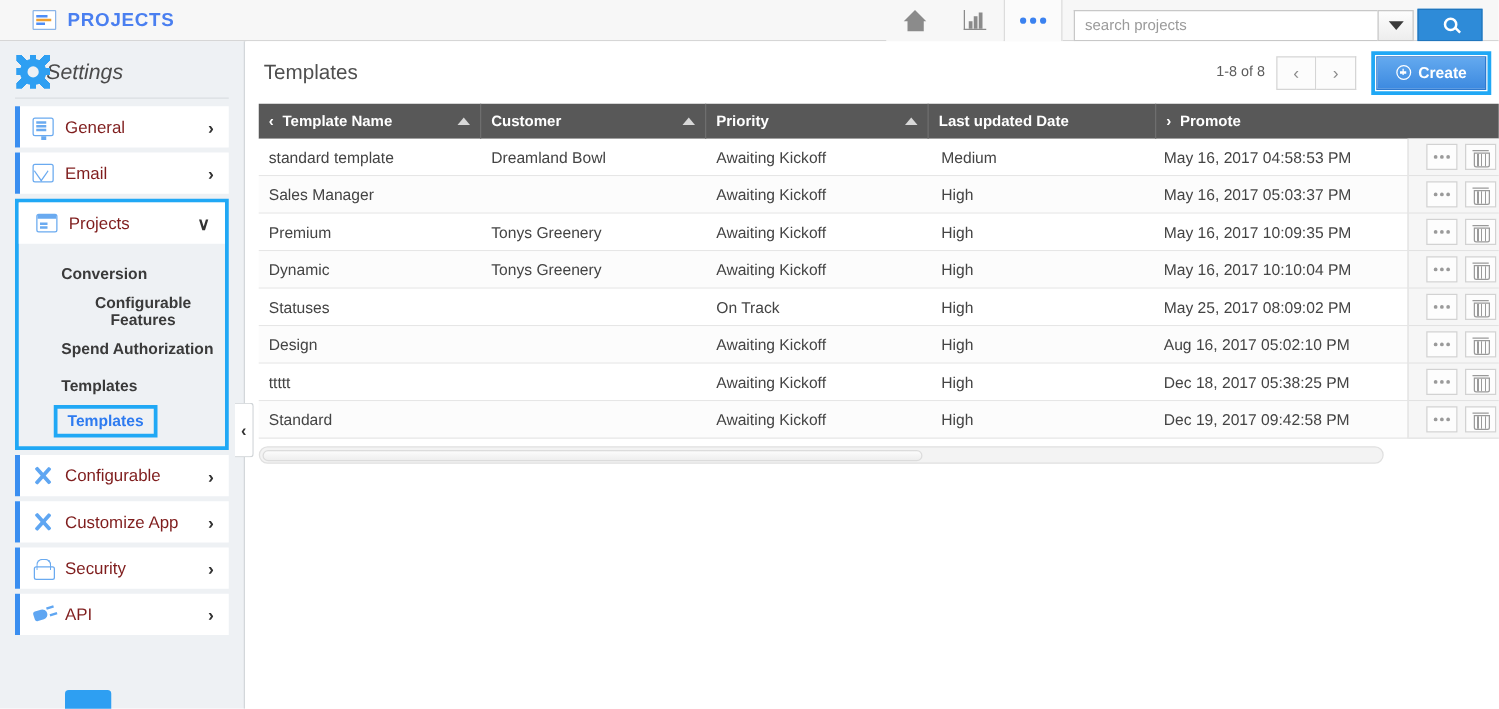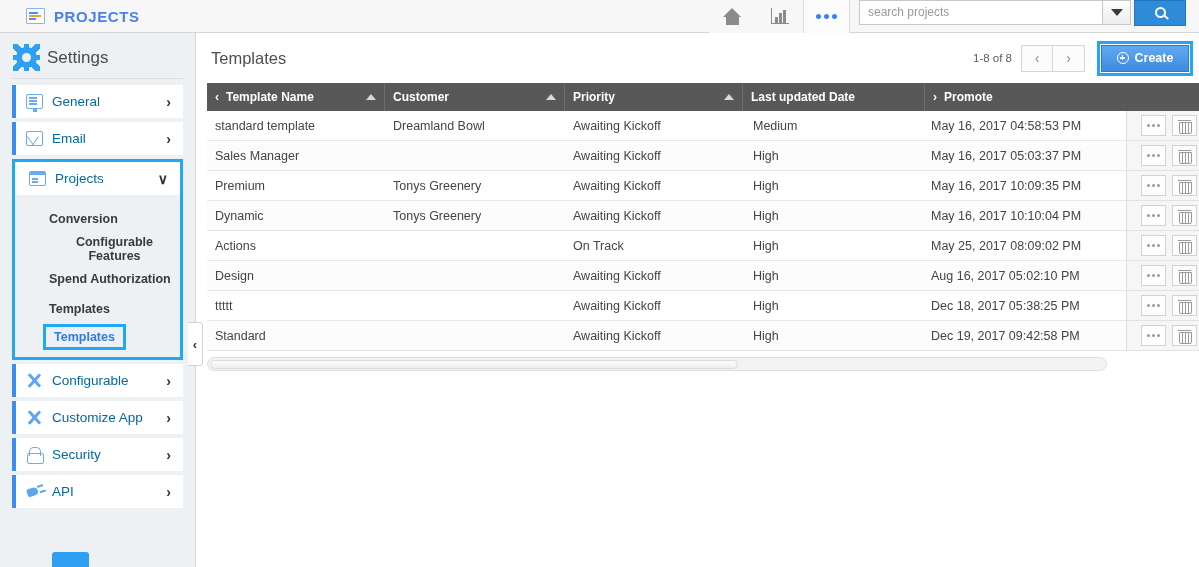--- a/index.html
+++ b/index.html
@@ -59,21 +59,21 @@
     content:""; position:absolute; left:3px; top:8px; width: 13px; height: 9px;
     background: #8b8b8b;
   }
   .chart-ico { width: 18px; height: 16px; position: relative; border-left: 1.5px solid #8b8b8b; border-bottom: 1.5px solid #8b8b8b;}
   .chart-ico span { position:absolute; bottom:0; width:3px; background:#8b8b8b; }
   .chart-ico span:nth-child(1){ left:3px; height:6px; }
   .chart-ico span:nth-child(2){ left:7px; height:10px; }
   .chart-ico span:nth-child(3){ left:11px; height:13px; }
   .dots-ico { display:flex; gap:3px; }
   .dots-ico b { width:5px; height:5px; border-radius:50%; background:#3b82f0; display:block; }
-  .searchwrap { display:flex; align-items:flex-start; margin: 0 13px 0 9px; }
+  .searchwrap { display:flex; align-items:flex-end; margin: 0 13px 0 9px; }
   .search-input {
     width: 243px; height: 25px;
     border: 1px solid #c8c8c8; border-right: none;
     background: #fff; color: #9a9a9a; font-size: 12px;
     padding: 0 8px; outline: none;
     font-family: "Liberation Sans", sans-serif;
   }
   .search-input::placeholder { color:#9a9a9a; }
   .search-caret {
     width: 29px; height: 25px; border: 1px solid #c8c8c8;
@@ -90,22 +90,23 @@
   .mag { width:11px;height:11px;border:2px solid #fff;border-radius:50%;position:relative;}
   .mag::after{content:"";position:absolute;width:2px;height:6px;background:#fff;right:-3px;bottom:-4px;transform:rotate(-45deg);}
 
   
   .sidebar {
     position: absolute; top: 33px; left: 0; width: 196px; height: 534px;
     background: #eef1f4;
     border-right: 1px solid #d3d7da;
   }
   .settings-hd {
-    display:flex; align-items:flex-end; gap: 10px;
+    display:flex; align-items:flex-end; 
     padding: 14px 0 10px 16px;
+    font-style: italic;
   }
   .gear {
     width: 21px; height: 21px; position: relative;
     background: #2e9ff2;
     border-radius: 50%;
     box-shadow: 0 0 0 0 transparent;
   }
   .gear::before {
     content:""; position:absolute; inset:-3px;
     background:
@@ -124,21 +125,21 @@
   .nav { padding: 0 12px; }
   .nav-item {
     position: relative;
     height: 33px; background:#fff;
     display:flex; align-items:center;
     margin-bottom: 4px;
     border-left: 4px solid #3a8ef0;
     padding-left: 10px;
     cursor: pointer;
   }
-  .nav-item .lbl { color:#0369a1; font-size:13.5px; margin-left: 9px; }
+  .nav-item .lbl { color:#7f1d1d; font-size:13.5px; margin-left: 9px; }
   .nav-item .chev {
     margin-left:auto; margin-right: 12px;
     color:#333; font-size: 14px; font-weight:bold;
     font-family:"Liberation Sans",sans-serif;
   }
   .nav-icon { width: 17px; height: 15px; position: relative; flex: none; }
 
   
   .ic-monitor { border:1.6px solid #6aaaf0; border-radius:2px; }
   .ic-monitor::before{content:"";position:absolute;left:2px;top:2px;width:8px;height:1.6px;background:#6aaaf0;box-shadow:0 3px 0 #6aaaf0, 0 6px 0 #6aaaf0;}
@@ -491,21 +492,21 @@
             <div class="td c5">May 16, 2017 10:09:35 PM</div>
           </div>
           <div class="trow">
             <div class="td c1">Dynamic</div>
             <div class="td c2">Tonys Greenery</div>
             <div class="td c3">Awaiting Kickoff</div>
             <div class="td c4">High</div>
             <div class="td c5">May 16, 2017 10:10:04 PM</div>
           </div>
           <div class="trow">
-            <div class="td c1">Actions</div>
+            <div class="td c1">Statuses</div>
             <div class="td c2"></div>
             <div class="td c3">On Track</div>
             <div class="td c4">High</div>
             <div class="td c5">May 25, 2017 08:09:02 PM</div>
           </div>
           <div class="trow">
             <div class="td c1">Design</div>
             <div class="td c2"></div>
             <div class="td c3">Awaiting Kickoff</div>
             <div class="td c4">High</div>

